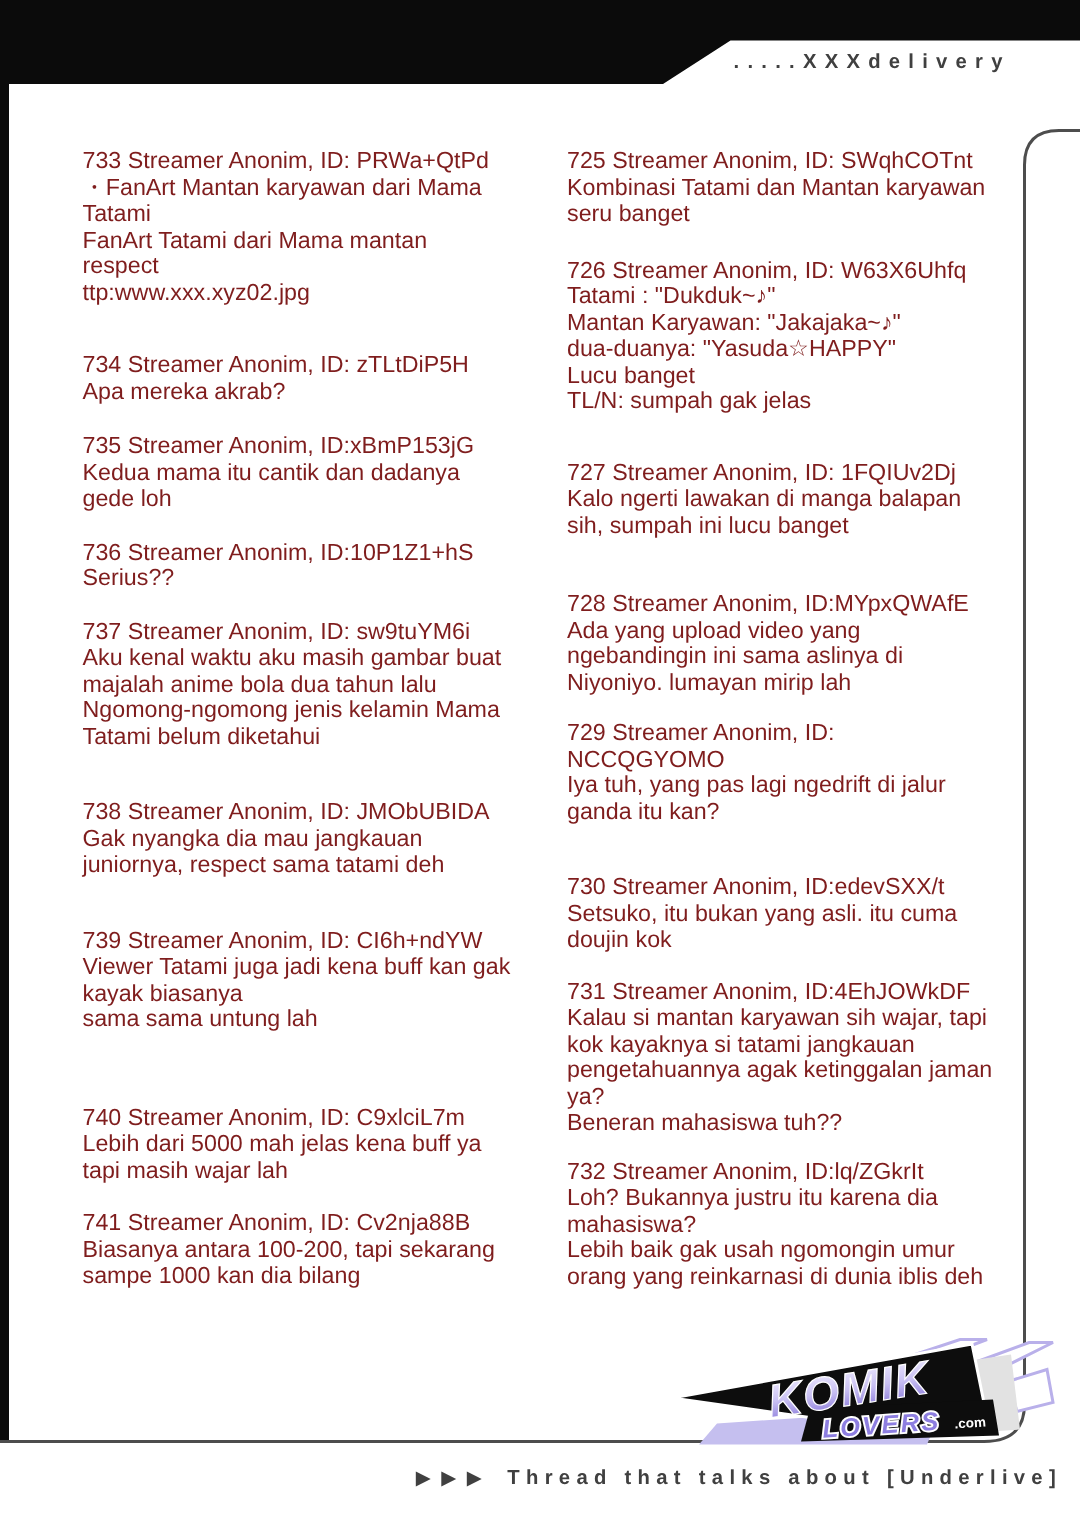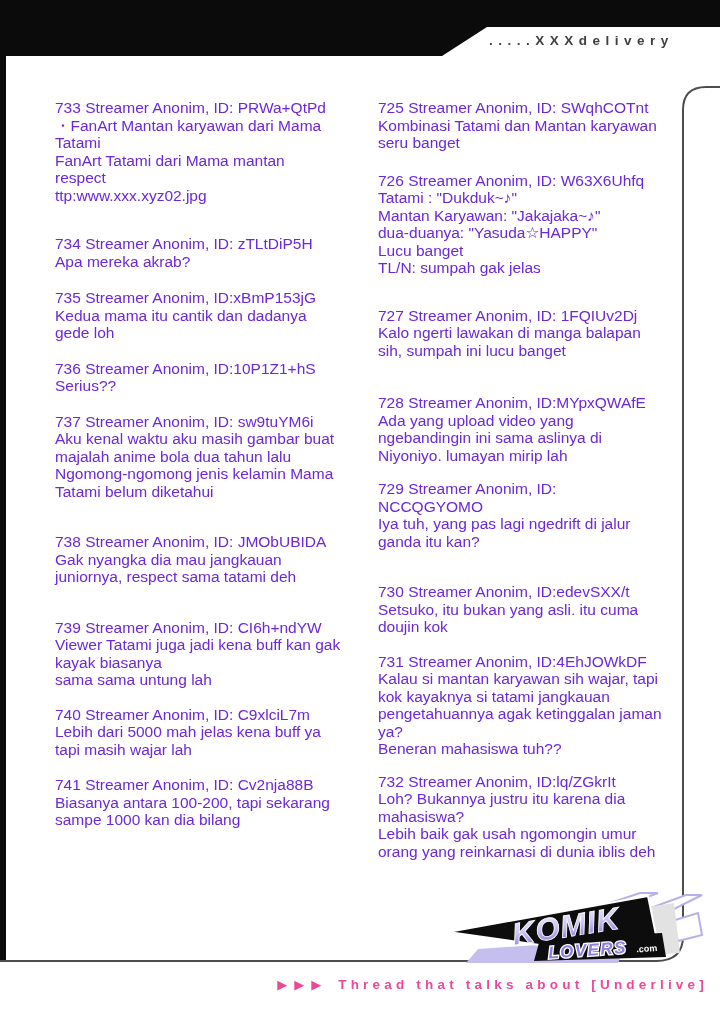--- a/index.html
+++ b/index.html
@@ -14,46 +14,46 @@
   }
   .header-title{
     position:absolute;top:33px;left:489px;font-size:13.5px;font-weight:600;
     letter-spacing:5.5px;color:#404040;white-space:nowrap;
   }
   
   .left-strip{position:absolute;left:0;top:0;width:6px;height:962px;background:#0b0b0b;}
   
   .frame{position:absolute;left:0;top:0;pointer-events:none;}
   
-  .col{position:absolute;top:99px;font-size:15.5px;line-height:17.5px;color:#6d28d9;}
+  .col{position:absolute;top:99px;font-size:15.5px;line-height:17.5px;color:#7f1d1d;}
   .col-left{left:55px;width:315px;}
   .col-right{left:378px;width:300px;}
   .post{margin:0 0 17px 0;}
   .post div{white-space:nowrap;}
   .col-left  .post:nth-child(1){margin-bottom:31px}
   .col-left  .post:nth-child(2){margin-bottom:19px}
   .col-left  .post:nth-child(3){margin-bottom:18px}
   .col-left  .post:nth-child(4){margin-bottom:18px}
   .col-left  .post:nth-child(5){margin-bottom:33px}
   .col-left  .post:nth-child(6){margin-bottom:33px}
-  .col-left  .post:nth-child(7){margin-bottom:17px}
+  .col-left  .post:nth-child(7){margin-bottom:48px}
   .col-left  .post:nth-child(8){margin-bottom:18px}
   .col-right .post:nth-child(1){margin-bottom:20px}
   .col-right .post:nth-child(2){margin-bottom:30px}
   .col-right .post:nth-child(3){margin-bottom:35px}
   .col-right .post:nth-child(4){margin-bottom:16px}
   .col-right .post:nth-child(5){margin-bottom:33px}
   .col-right .post:nth-child(6){margin-bottom:17px}
   .col-right .post:nth-child(7){margin-bottom:15px}
   
   .logo{position:absolute;left:448px;top:891px;}
   
   .footer{
     position:absolute;top:977px;left:0;width:708px;text-align:right;
-    font-size:13.5px;font-weight:700;color:#ec4899;white-space:nowrap;
+    font-size:13.5px;font-weight:700;color:#404040;white-space:nowrap;
   }
   .footer .arrows{letter-spacing:7px;margin-right:10px;font-size:13px;}
   .footer .label{letter-spacing:4.2px;}
 </style>
 </head>
 <body>
 
 <div class="page">
 
   <div class="header-bar"></div>

